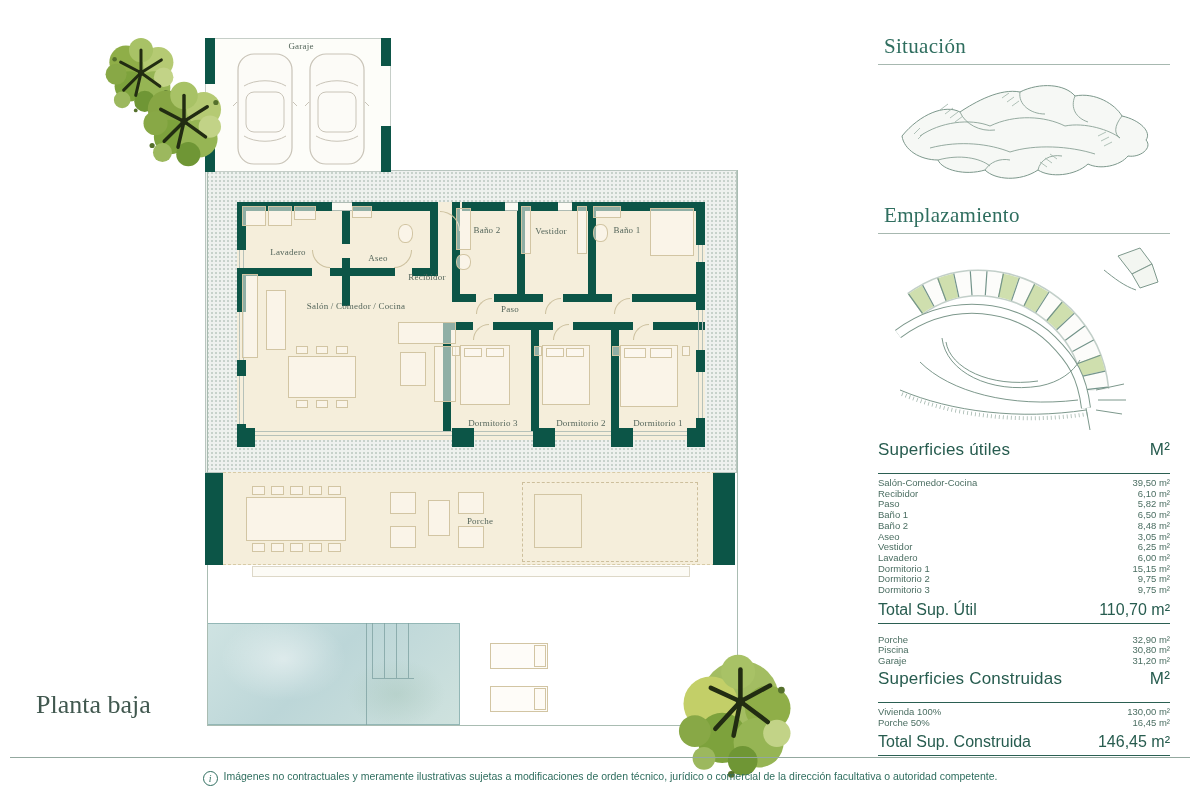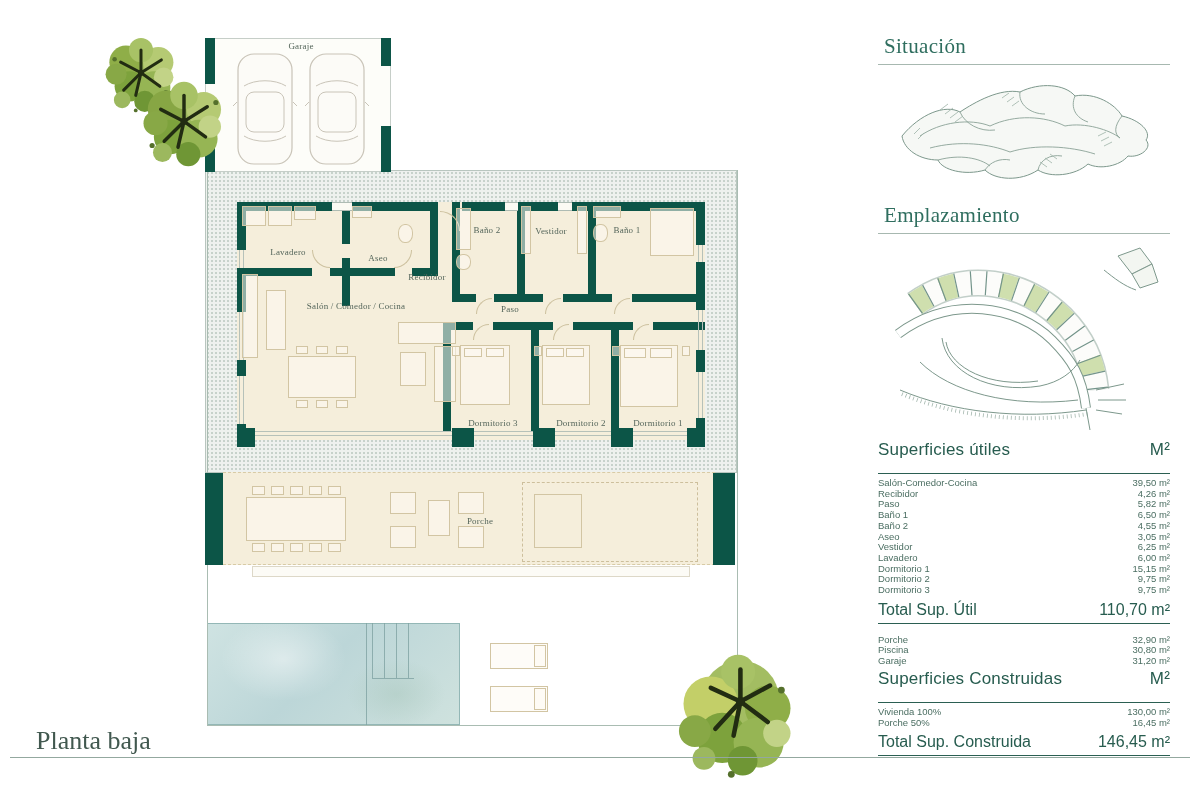--- a/index.html
+++ b/index.html
@@ -39,21 +39,21 @@
   .sec-head{display:flex;justify-content:space-between;align-items:flex-end;
             border-bottom:1.5px solid #2b5f52;padding-bottom:13px;
             font-size:17px;color:#275c4f;letter-spacing:.2px;}
   .rows{padding:4px 0 2px 0;}
   .trow{display:flex;justify-content:space-between;font-size:9.5px;line-height:10.7px;color:#4b6e62;}
   .total{display:flex;justify-content:space-between;align-items:flex-end;
          border-bottom:1.5px solid #2b5f52;padding:3px 0 4px 0;
          font-size:16px;color:#275c4f;}
   .gap8{height:7px;}
   
-  #plan-title{position:absolute;left:36px;top:726px;font-family:"Liberation Serif",serif;
+  #plan-title{position:absolute;left:36px;top:690px;font-family:"Liberation Serif",serif;
               font-size:26px;color:#41584f;}
   #footer-rule{position:absolute;left:10px;top:757px;width:1180px;height:1px;background:#93a89f;}
   #disclaimer{position:absolute;left:0;top:770px;width:1200px;text-align:center;
               font-size:10.5px;color:#2f6e5f;}
   #info-icon{display:inline-block;width:13px;height:13px;line-height:13px;border:1px solid #2f6e5f;
              border-radius:50%;font-family:"Liberation Serif",serif;font-style:italic;
              font-size:10px;text-align:center;margin-right:6px;vertical-align:-2px;}
   svg{position:absolute;overflow:visible;}
 </style>
 </head>
@@ -389,36 +389,36 @@
     </div>
     <div class="rows">
 
         <div class="trow">
           <span>Salón-Comedor-Cocina</span>
           <span>39,50 m²</span>
         </div>
 
         <div class="trow">
           <span>Recibidor</span>
-          <span>4,26 m²</span>
+          <span>6,10 m²</span>
         </div>
 
         <div class="trow">
           <span>Paso</span>
           <span>5,82 m²</span>
         </div>
 
         <div class="trow">
           <span>Baño 1</span>
           <span>6,50 m²</span>
         </div>
 
         <div class="trow">
           <span>Baño 2</span>
-          <span>4,55 m²</span>
+          <span>8,48 m²</span>
         </div>
 
         <div class="trow">
           <span>Aseo</span>
           <span>3,05 m²</span>
         </div>
 
         <div class="trow">
           <span>Vestidor</span>
           <span>6,25 m²</span>
@@ -483,13 +483,16 @@
         </div>
       </div>
     <div class="total">
       <span>Total Sup. Construida</span>
       <span>146,45 m²</span>
     </div>
   </div>
 
   <div id="plan-title">Planta baja</div>
   <div id="footer-rule"></div>
+  <div id="disclaimer">
+    <span id="info-icon">i</span><span>Imágenes no contractuales y meramente ilustrativas sujetas a modificaciones de orden técnico, jurídico o comercial de la dirección facultativa o autoridad competente.</span>
+  </div>
 </div>
 
 </body></html>

